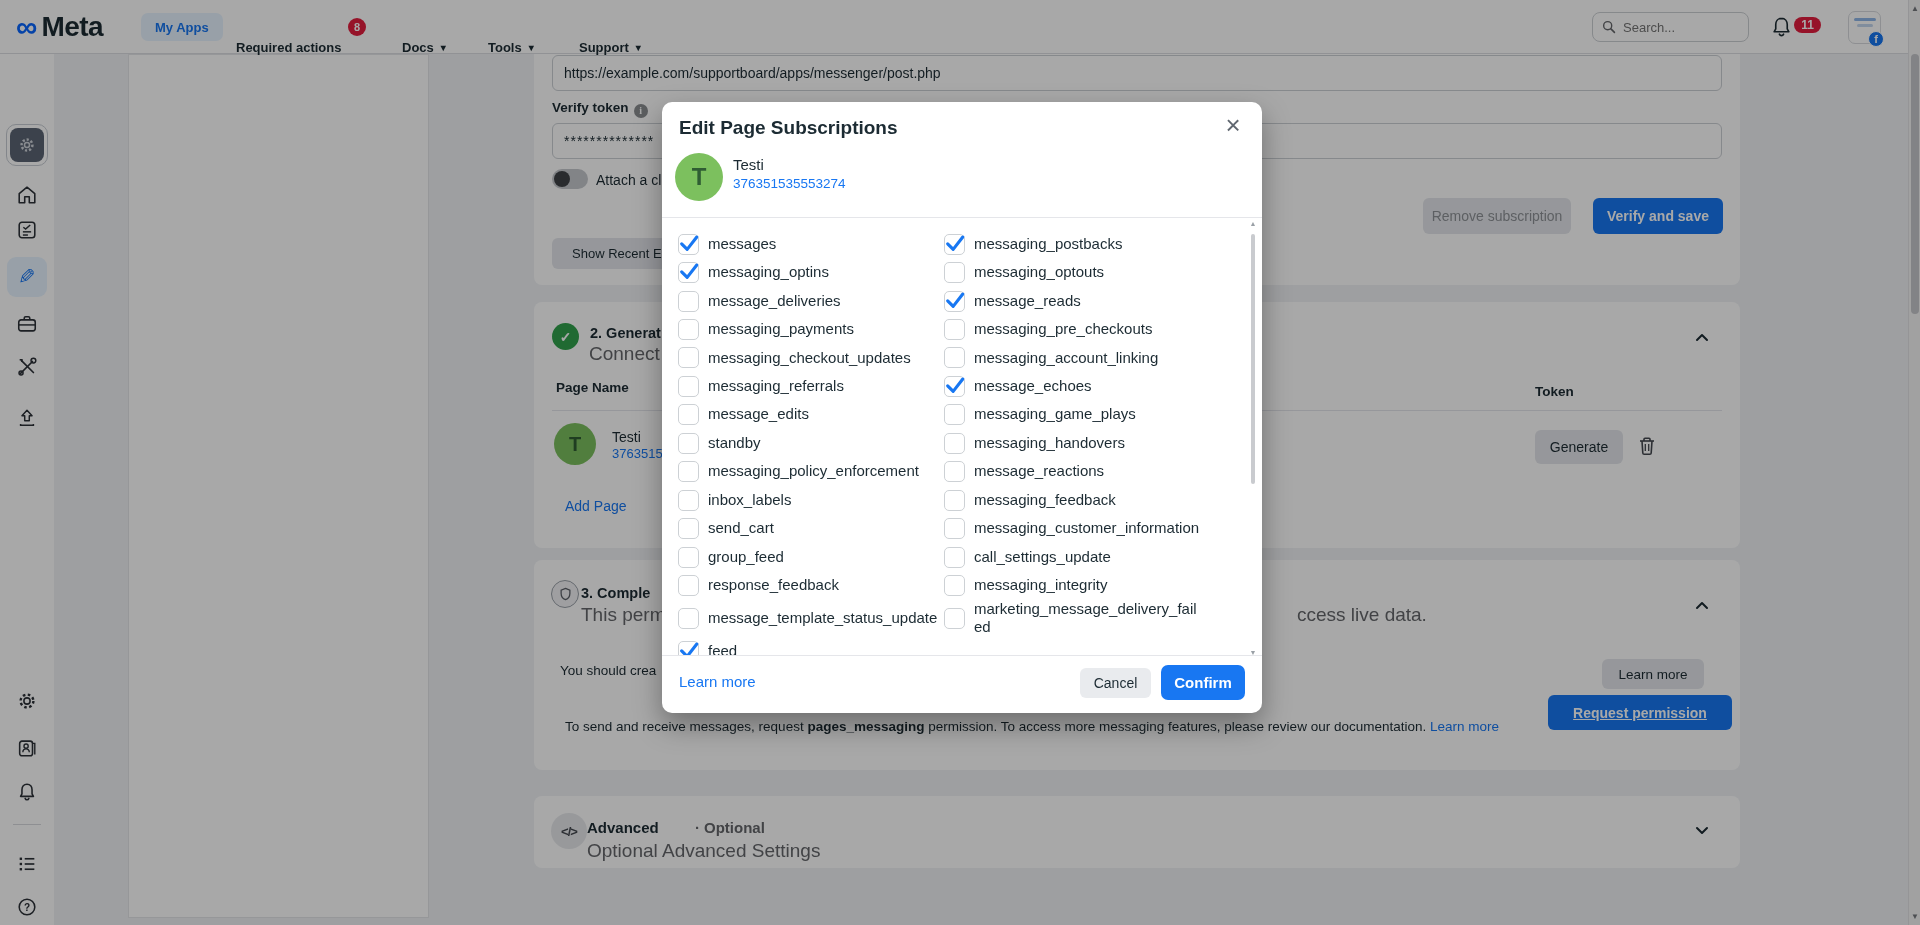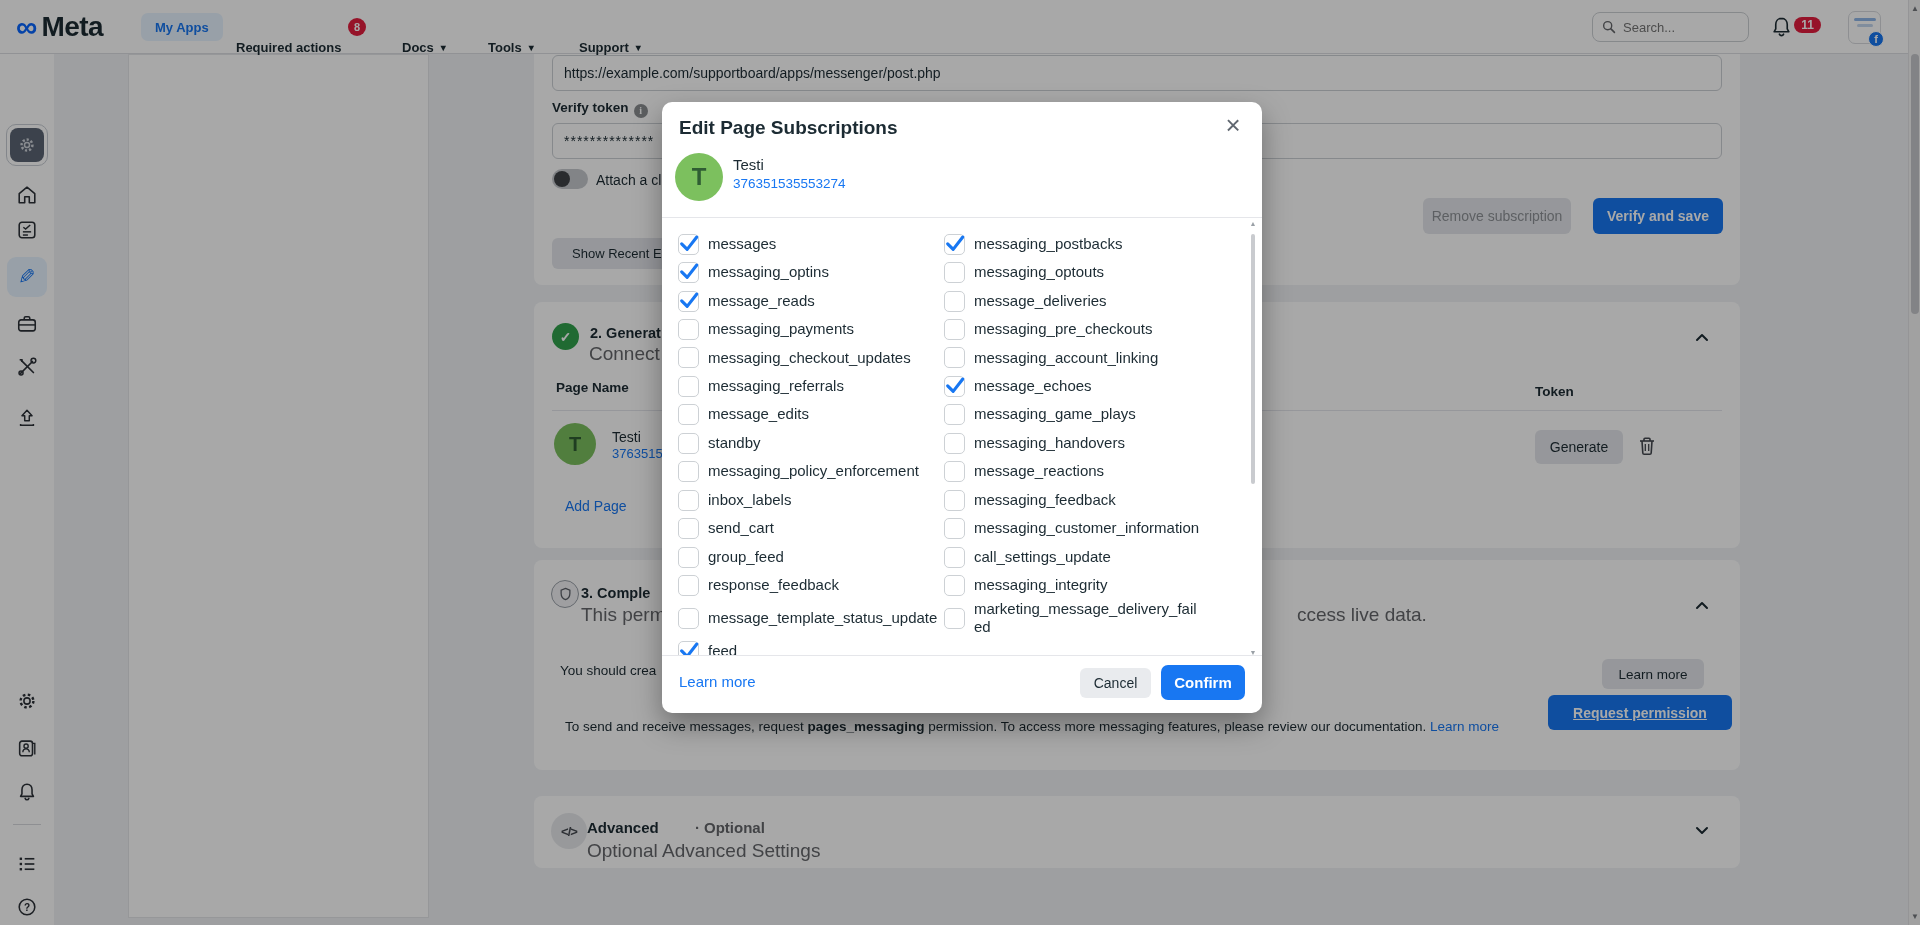--- a/index.html
+++ b/index.html
@@ -308,31 +308,31 @@
             <svg viewBox="0 0 24 24">
               <polyline points="4,13 10,19 20.5,5.5" fill="none" stroke="#1877f2" stroke-width="3.4" stroke-linecap="round" stroke-linejoin="round"></polyline>
             </svg>
           </span>
           <span class="cb-label">messaging_optins</span>
         </div>
         <div class="sub-cell col-right">
           <span class="cb"></span>
           <span class="cb-label">messaging_optouts</span>
         </div>
+        <div class="sub-cell col-left">
+          <span class="cb"></span>
+          <span class="cb-label">message_deliveries</span>
+        </div>
         <div class="sub-cell col-right">
           <span class="cb on">
             <svg viewBox="0 0 24 24">
               <polyline points="4,13 10,19 20.5,5.5" fill="none" stroke="#1877f2" stroke-width="3.4" stroke-linecap="round" stroke-linejoin="round"></polyline>
             </svg>
           </span>
           <span class="cb-label">message_reads</span>
-        </div>
-        <div class="sub-cell col-left">
-          <span class="cb"></span>
-          <span class="cb-label">message_deliveries</span>
         </div>
         <div class="sub-cell col-left">
           <span class="cb"></span>
           <span class="cb-label">messaging_payments</span>
         </div>
         <div class="sub-cell col-right">
           <span class="cb"></span>
           <span class="cb-label">messaging_pre_checkouts</span>
         </div>
         <div class="sub-cell col-left">

